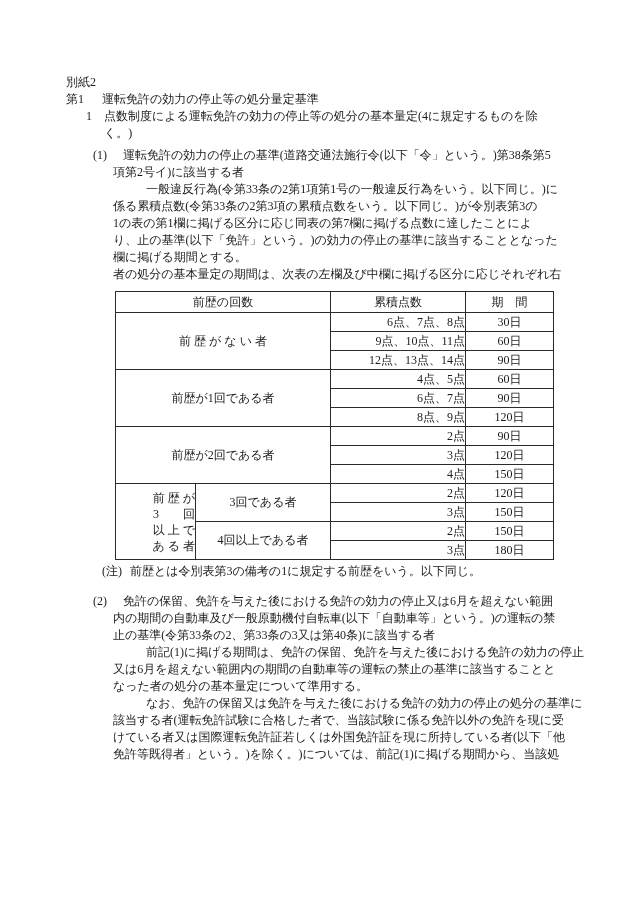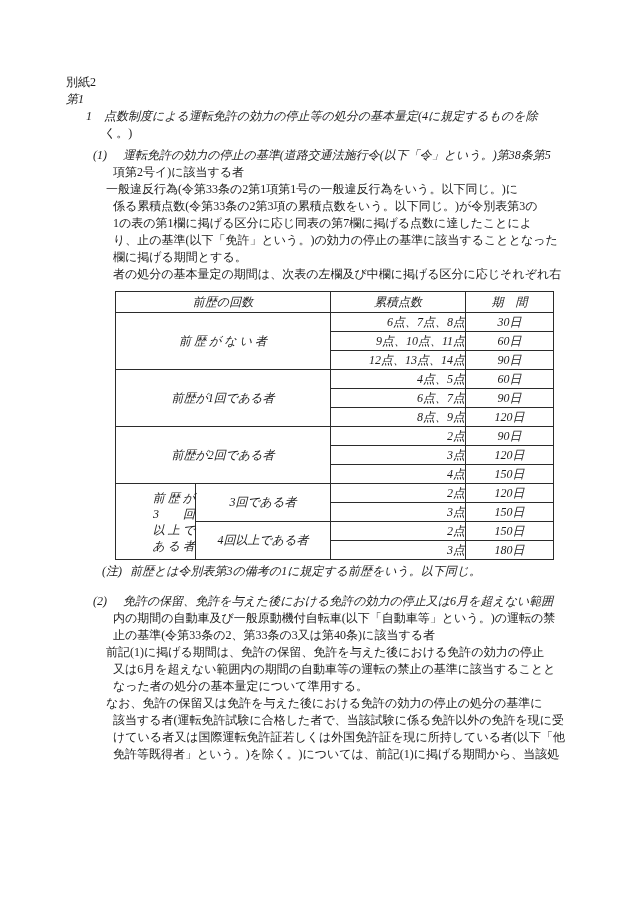--- a/index.html
+++ b/index.html
@@ -14,45 +14,44 @@
     box-sizing: border-box;
     background: #ffffff;
     color: #1b1b1b;
     font-family: "Liberation Serif", "DejaVu Serif", serif;
     font-size: 12px;
     line-height: 17px;
     padding: 74px 58px 0 66px;
     overflow: hidden;
   }
   .line { white-space: nowrap; }
-  .flex { display: flex; font-style: italic; }
+  .flex { display: flex; }
 
   
   .ind-item      { margin-left: 20px; }  
   .ind-item-body { margin-left: 38px; }  
   .ind-num       { margin-left: 27px; }  
   .ind-body      { margin-left: 47px; }  
-  .ind-para      { margin-left: 40px; }  
+  .ind-para      { margin-left: 80px; }  
   .ind-note      { margin-left: 36px; }  
 
   .hnum     { flex: 0 0 36px; }  
   .num-sm   { flex: 0 0 18px; }  
   .num-md   { flex: 0 0 30px; }  
   .num-note { flex: 0 0 28px; }  
 
   .gap-before-clause1 { margin-top: 5px; }
   .clause2 { margin-top: 13px; }
 
   
   table.ptable {
     border-collapse: collapse;
     table-layout: fixed;
     width: 438px;
     margin: 8px 0 3px 49px;
-    font-style: italic;
   }
   table.ptable col.c1 { width: 80px; }
   table.ptable col.c2 { width: 135px; }
   table.ptable col.c3 { width: 135px; }
   table.ptable col.c4 { width: 88px; }
   table.ptable th, table.ptable td {
     border: 1px solid #2b2b2b;
     padding: 0;
     font-size: 12px;
     font-weight: normal;
@@ -67,20 +66,21 @@
 </style>
 </head>
 <body>
 
 <div class="page">
 
   <div class="line">別紙2</div>
 
   <div class="line flex">
     <span class="hnum">第1</span>
+    <span>運転免許の効力の停止等の処分量定基準</span>
   </div>
 
   <div>
     <div class="line flex ind-item">
       <span class="num-sm">1</span>
       <span>点数制度による運転免許の効力の停止等の処分の基本量定(4に規定するものを除</span>
     </div>
     <div class="line ind-item-body">く。)</div>
   </div>
 

